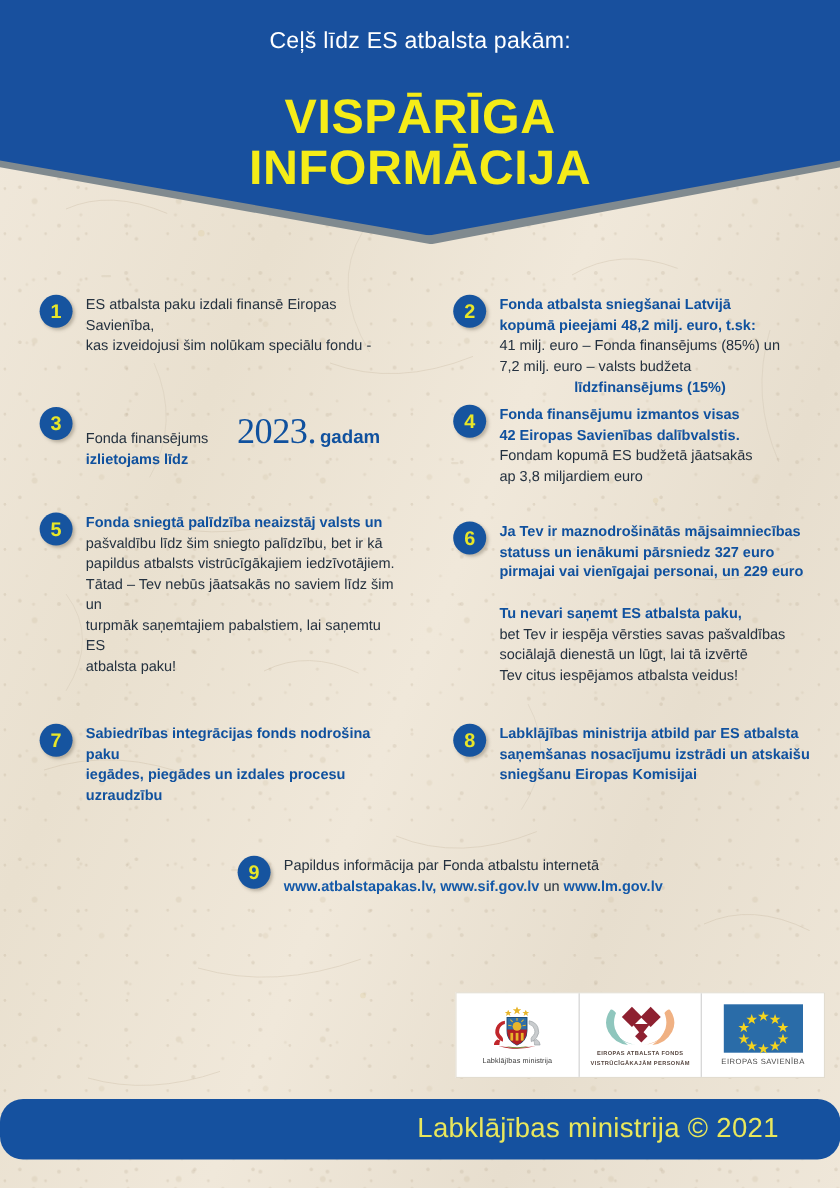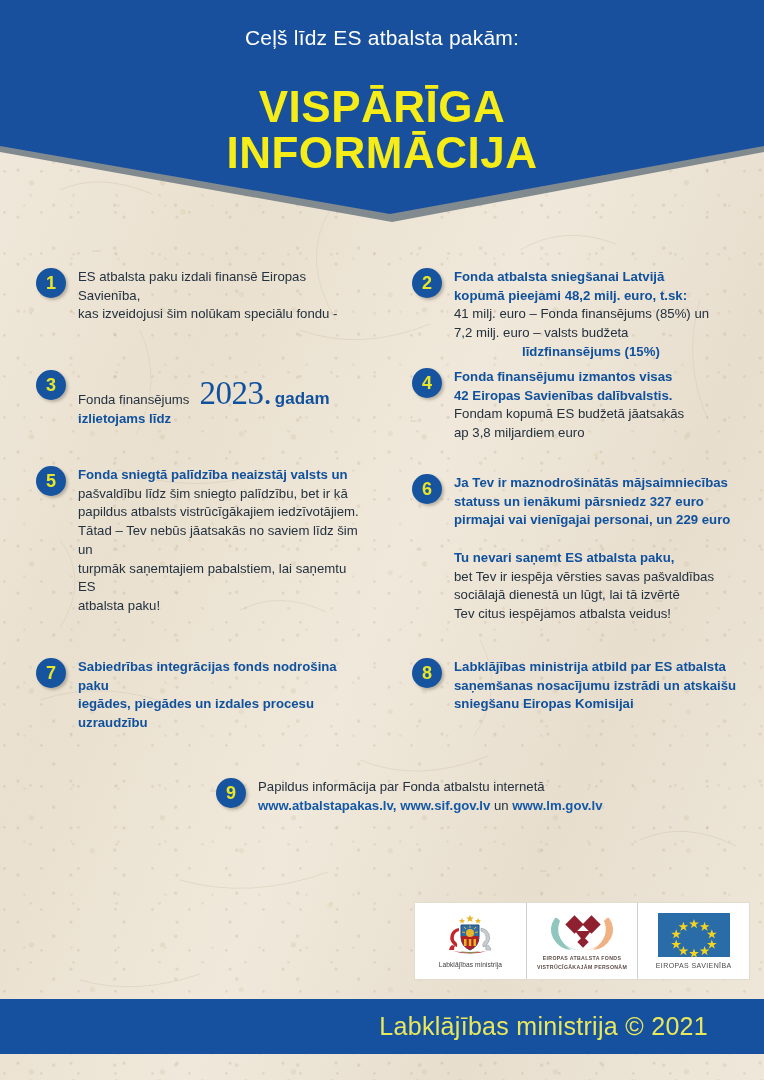--- a/index.html
+++ b/index.html
@@ -72,21 +72,21 @@
     box-shadow:2px 2px 3px rgba(120,110,95,.45);
     line-height:1;
   }
   .body { font-size:13.2px; line-height:1.42; color:#1a2a3a; }
   .body .b { color:#10519e; font-weight:bold; }
   .body .r { color:#24313f; font-weight:400;text-align:right; }
   .body .link { color:#1459a8; font-weight:bold; }
   .body .indent { display:inline-block; padding-left:68px; }
 
   
-  .year-row { display:flex; align-items:baseline; gap:10px; }
+  .year-row { display:flex; align-items:baseline; gap:26px; }
   .year-lbl { font-size:13.2px; line-height:1.42; }
   .year-big { font-size:33px; font-weight:400; color:#10519e; letter-spacing:-.5px;font-family:Liberation Serif, serif; }
   .year-small { font-size:17px; color:#10519e; font-weight:600; }
 
   
   #it1 { left:36px; top:10px;  width:330px; }
   #it2 { left:412px; top:10px; width:336px; }
   #it3 { left:36px; top:112px; width:340px; }
   #it4 { left:412px; top:110px; width:336px; }
   #it5 { left:36px; top:208px; width:330px; }
@@ -115,20 +115,21 @@
   }
   .logo-cap.tiny { font-size:5.2px; letter-spacing:.35px; font-weight:bold; color:#5a4a44; }
   .logo-cap.eu { font-size:7px; color:#4a4a4a; letter-spacing:.4px; }
 
   
   #footer {
     position:absolute; left:0; top:999px; width:764px; height:55px;
     background:#15519f;
     display:flex; align-items:center; justify-content:flex-end;
     padding-right:56px;
+    border-radius:21px;
   }
   #footer .txt { color:#e9e75c; font-size:25px; font-weight:400; letter-spacing:.3px; }
 </style>
 </head>
 <body>
 
 <div id="paper"></div>
 <svg id="fibers" viewBox="0 0 764 1080" preserveAspectRatio="none">
   <g stroke="#b6a489" fill="none" stroke-width="0.8" opacity="0.55">
     <path d="M60 190 q40 -18 92 4"></path>

